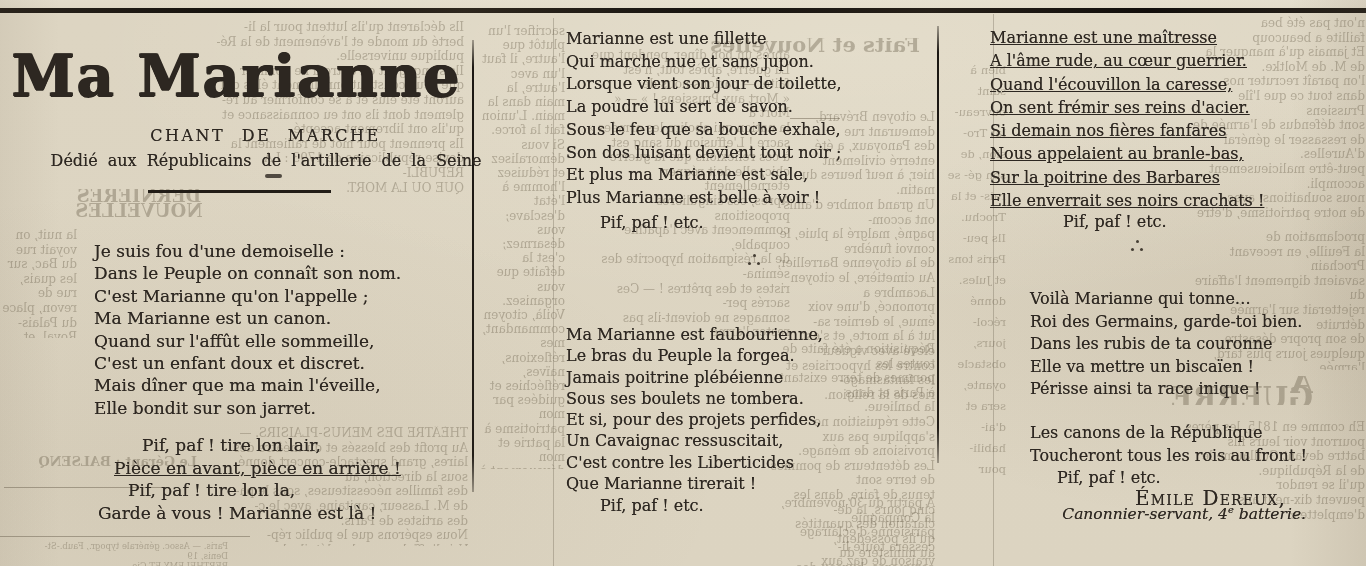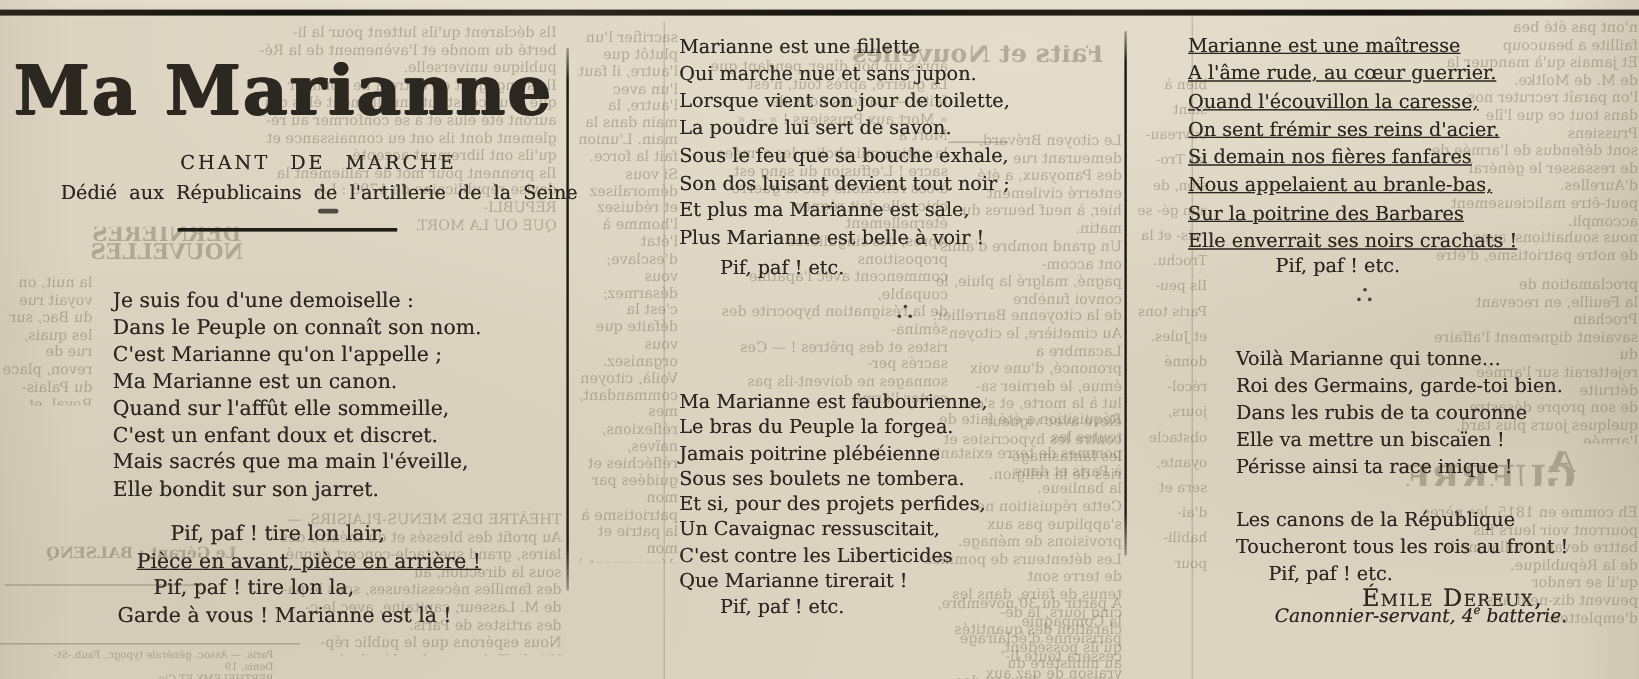--- a/index.html
+++ b/index.html
@@ -179,21 +179,21 @@
   <div class="ornament"></div>
   <div class="head-rule"></div>
 
   <div class="ink stanza stanza-left nowrapline">
     <div>Je suis fou d'une demoiselle :</div>
     <div>Dans le Peuple on connaît son nom.</div>
     <div>C'est Marianne qu'on l'appelle ;</div>
     <div>Ma Marianne est un canon.</div>
     <div>Quand sur l'affût elle sommeille,</div>
     <div>C'est un enfant doux et discret.</div>
-    <div>Mais sacrés que ma main l'éveille,</div>
+    <div>Mais dîner que ma main l'éveille,</div>
     <div>Elle bondit sur son jarret.</div>
   </div>
   <div class="ink refrain-left nowrapline">
     <div class="ml46">Pif, paf ! tire lon lair,</div>
     <div class="ml6">Pièce en avant, pièce en arrière !</div>
     <div class="ml32">Pif, paf ! tire lon la,</div>
     <div class="ml2">Garde à vous ! Marianne est là !</div>
   </div>
 
   <div class="ink stanza stanza-m1 nowrapline">

